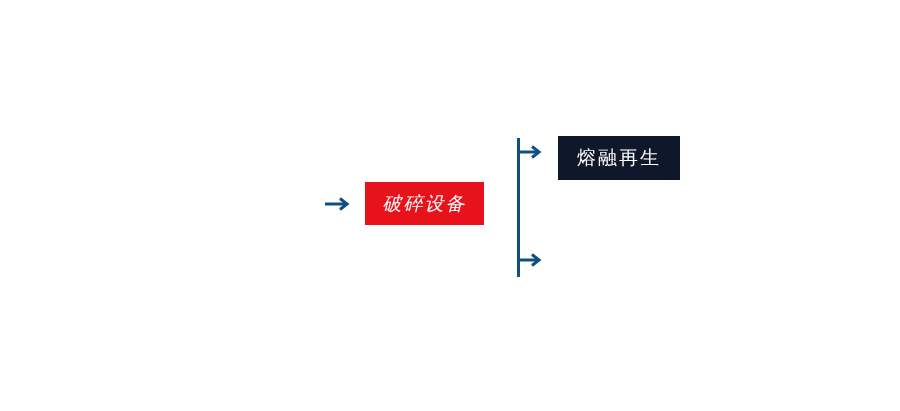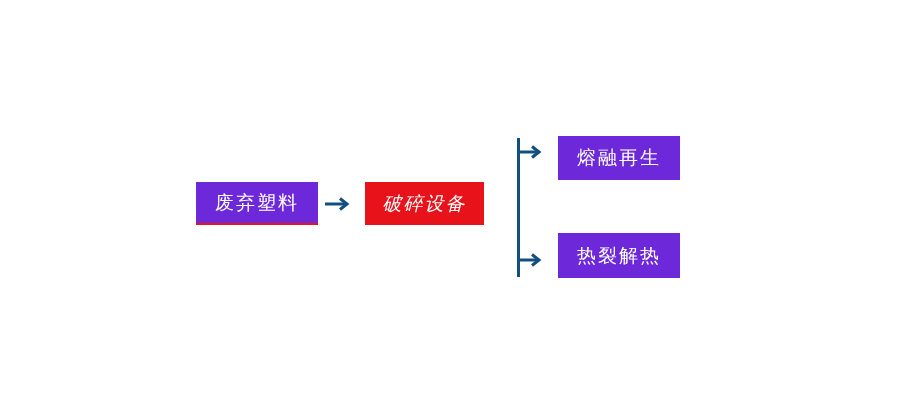--- a/index.html
+++ b/index.html
@@ -28,21 +28,21 @@
     display: flex;
     align-items: center;
     justify-content: center;
     box-sizing: border-box;
     color: #ffffff;
     font-size: 19px;
     font-weight: 400;
     letter-spacing: 2px;
     white-space: nowrap;
   }
-  .node-blue { background: #6d28d9; }
+  .node-blue { background: #0f172a; }
   .node-red  { background: #e8121b; font-style: italic; }
   .node-waste {
     left: 196px; top: 182px; width: 122px; height: 43px;
     border-bottom: 2px solid #e8121b;
   }
   .node-crush {
     left: 365px; top: 182px; width: 119px; height: 43px;
   }
   .node-melt {
     left: 558px; top: 136px; width: 122px; height: 44px;
@@ -74,29 +74,23 @@
 
     <g>
       <line x1="518" y1="152" x2="539" y2="152" stroke="#11507e" stroke-width="3" marker-end="url(#arrowhead)"></line>
     </g>
 
     <g>
       <line x1="518" y1="260" x2="539" y2="260" stroke="#11507e" stroke-width="3" marker-end="url(#arrowhead)"></line>
     </g>
   </svg>
 
-  <div class="node node-blue node-waste">
-    <span class="node-label">废弃塑料</span>
-  </div>
 
   <div class="node node-red node-crush">
     <span class="node-label">破碎设备</span>
   </div>
 
   <div class="node node-blue node-melt">
     <span class="node-label">熔融再生</span>
   </div>
 
-  <div class="node node-blue node-pyro">
-    <span class="node-label">热裂解热</span>
-  </div>
 
 </div>
 
 </body></html>

